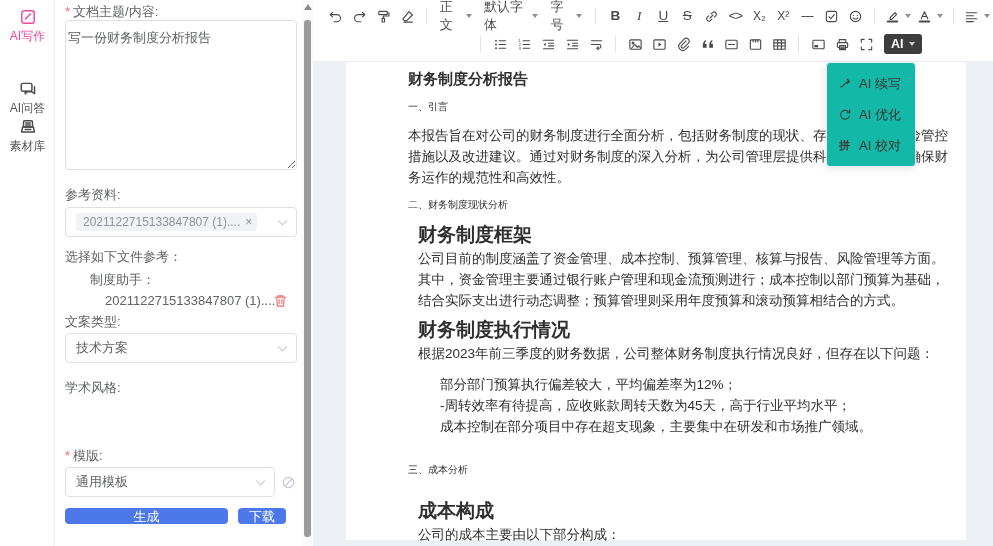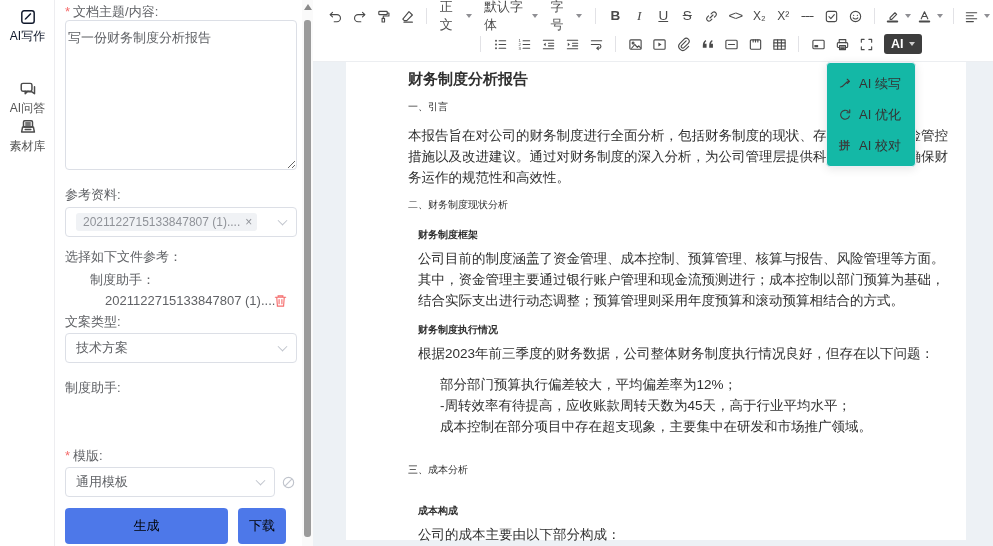--- a/index.html
+++ b/index.html
@@ -4,40 +4,40 @@
 <style>
   * { margin:0; padding:0; box-sizing:border-box; }
   html,body { width:993px; height:546px; font-family:"Liberation Sans","DejaVu Sans",sans-serif; background:#fff; overflow:hidden; }
   .app { position:relative; width:993px; height:546px; background:#fff; }
 
   
   .sidenav { position:absolute; left:0; top:0; width:55px; height:546px; background:#fff; border-right:1px solid #ededf0; z-index:5; }
   .nav-item { position:absolute; left:0; width:55px; text-align:center; cursor:pointer; color:#595959; }
   .nav-item .nico { display:block; margin:0 auto 2px; width:18px; height:18px; color:#4b4b4b; }
   .nav-item .nlabel { font-size:12px; display:block; color:#555; }
-  .nav-item.active .nlabel, .nav-item.active .nico { color:#0f172a; }
+  .nav-item.active .nlabel, .nav-item.active .nico { color:#ec4899; }
   .nav-item svg { width:18px; height:18px; stroke:currentColor; fill:none; stroke-width:1.3; stroke-linecap:round; stroke-linejoin:round; }
 
   
   .form-panel { position:absolute; left:55px; top:0; width:247px; height:546px; background:#fff; }
   .f-label { position:absolute; left:10px; font-size:13px; color:#606266; white-space:nowrap; }
   .req { color:#f56c6c; margin-right:3px; }
   .f-textarea { position:absolute; left:10px; top:20px; width:232px; height:150px; border:1px solid #dcdfe6; border-radius:4px; padding:8px 2px; font-size:13px; color:#606266; font-family:"Liberation Sans","DejaVu Sans",sans-serif; resize:vertical; outline:none; line-height:18px; }
   .f-select { position:absolute; left:10px; width:232px; height:30px; border:1px solid #dcdfe6; border-radius:4px; background:#fff; display:flex; align-items:center; padding:0 26px 0 10px; font-size:13px; color:#606266; cursor:pointer; }
   .chev { position:absolute; right:10px; top:50%; width:7px; height:7px; border-right:1.4px solid #c0c4cc; border-bottom:1.4px solid #c0c4cc; transform:translateY(-70%) rotate(45deg); }
   .tag { display:inline-flex; align-items:center; background:#f0f2f5; border-radius:3px; padding:2px 5px 2px 7px; font-size:12px; color:#909399; max-width:190px; }
   .tag .tx { overflow:hidden; text-overflow:ellipsis; white-space:nowrap; }
   .tag .close { margin-left:5px; color:#909399; font-size:12px; cursor:pointer; }
   .tag .close::before { content:"×"; }
   .file-row { position:absolute; left:0; width:247px; }
   .trash { position:absolute; right:14px; top:0; width:15px; height:15px; cursor:pointer; }
   .trash svg { width:15px; height:15px; stroke:#f56c6c; fill:none; stroke-width:1.2; stroke-linecap:round; }
   .circle-ok { position:absolute; right:-22px; top:7px; width:15px; height:15px; }
   .circle-ok svg { width:15px; height:15px; stroke:#c0c4cc; fill:none; stroke-width:1.2; }
-  .btn { position:absolute; height:36px; border:none; border-radius:4px; background:#4d78e9; color:#000000; font-size:13px; cursor:pointer; font-family:inherit; }
+  .btn { position:absolute; height:16px; border:none; border-radius:4px; background:#4d78e9; color:#ffffff; font-size:13px; cursor:pointer; font-family:inherit; }
   
   .pscroll { position:absolute; left:302px; top:0; width:11px; height:546px; background:#fafafa; z-index:6; }
   .pscroll .up { position:absolute; left:2px; top:4px; width:0; height:0; border-left:4px solid transparent; border-right:4px solid transparent; border-bottom:6px solid #8a8a8a; }
   .pscroll .thumb { position:absolute; left:2px; top:20px; width:7px; height:517px; background:#9b9b9b; border-radius:3px; }
 
   
   .editor { position:absolute; left:313px; top:0; right:0; height:546px; }
   .toolbar { position:absolute; left:0; top:0; right:0; height:62px; background:#fff; border-bottom:1px solid #eceef1; }
   .trow { position:absolute; left:0; right:0; display:flex; align-items:center; height:26px; }
   #trow1 { top:3px; padding-left:10px; }
@@ -50,21 +50,21 @@
   .tsel .caret, .tbtn .caret { width:0; height:0; border-left:3.5px solid transparent; border-right:3.5px solid transparent; border-top:4.5px solid #8f8f94; margin-left:5px; }
   .ai-btn { display:flex; align-items:center; background:#3d3d3d; color:#fff; border-radius:3px; height:20px; padding:0 7px; font-size:12.5px; font-weight:bold; margin-left:6px; cursor:pointer; }
   .ai-btn .caret { width:0; height:0; border-left:3.5px solid transparent; border-right:3.5px solid transparent; border-top:4.5px solid #cfcfcf; margin-left:5px; }
 
   .content { position:absolute; left:0; top:62px; right:0; bottom:0; background:#edf1f5; }
   .page { position:absolute; left:33px; top:0; width:620px; bottom:6px; background:#fff; cursor:text; }
   .doc { padding:6px 10px 0 62px; color:#2f2f2f; }
   .d-title { font-size:15px; font-weight:700; line-height:22px; margin:0 0 2px; }
   .d-h2 { font-size:10px; font-weight:400; line-height:22px; margin:6px 0 7px; }
   .d-h2.big { margin:22px 0 20px; }
-  .d-h3 { font-size:10px; font-weight:700; line-height:20px; margin:9px 0 3px; padding-left:10px; }
+  .d-h3 { font-size:19px; font-weight:700; line-height:20px; margin:9px 0 3px; padding-left:10px; }
   .d-p { font-size:13.5px; line-height:21px; margin:0 0 4px; }
   .d-p.ind { padding-left:10px; }
   .d-list { font-size:13.5px; line-height:21px; margin:10px 0 8px; padding-left:32px; list-style:none; }
 
   
   .ai-menu { position:absolute; left:513px; top:62px; width:90px; background:#14b8a6; border:1px solid #ebeef5; border-radius:4px; box-shadow:0 2px 10px rgba(0,0,0,.1); padding:5px 0; z-index:9; }
   .ai-menu-item { display:flex; align-items:center; height:31px; padding:0 10px; font-size:13px; color:#333; cursor:pointer; white-space:nowrap; }
   .ai-menu-item .mico { width:15px; height:15px; margin-right:7px; display:flex; align-items:center; justify-content:center; color:#3c3c3c; font-size:12px; font-weight:bold; }
   .ai-menu-item svg { width:14px; height:14px; stroke:#3c3c3c; fill:none; stroke-width:1.3; stroke-linecap:round; stroke-linejoin:round; }
 </style>
@@ -123,21 +123,21 @@
           </svg>
       </span>
     </div>
 
     <div class="f-label" style="top:313px;">文案类型:</div>
     <div class="f-select" style="top:333px;">
       <span>技术方案</span>
       <span class="chev"></span>
     </div>
 
-    <div class="f-label" style="top:379px;">制度助手:</div>
+    <div class="f-label" style="top:379px;">学术风格:</div>
 
     <div class="f-label" style="top:447px;"><span class="req">*</span><span>模版:</span></div>
     <div class="f-select" style="top:467px; width:210px;">
       <span>通用模板</span>
       <span class="chev"></span>
       <span class="circle-ok">
         <svg viewBox="0 0 16 16">
             <circle cx="8" cy="8" r="5.5"></circle>
             <path d="M4.5 11.5 11.5 4.5"></path>
           </svg>

